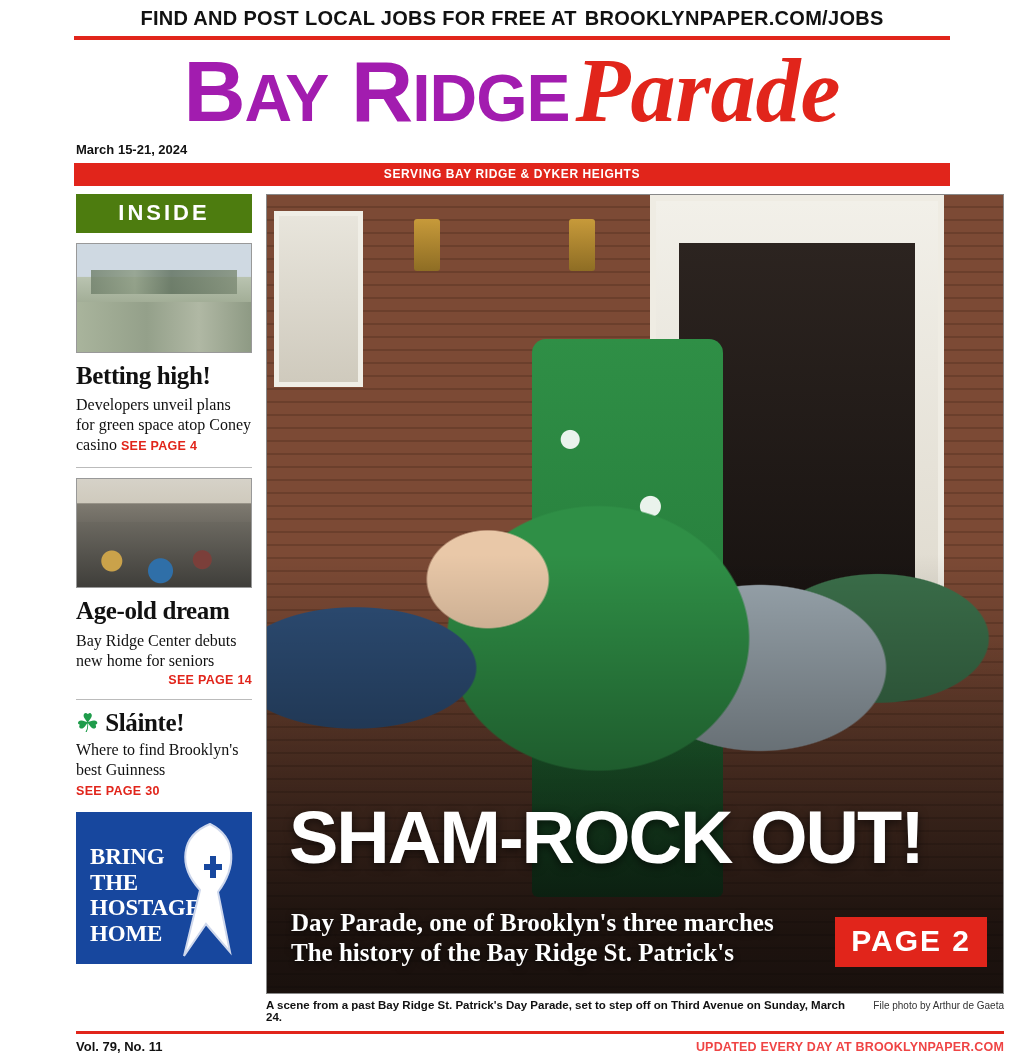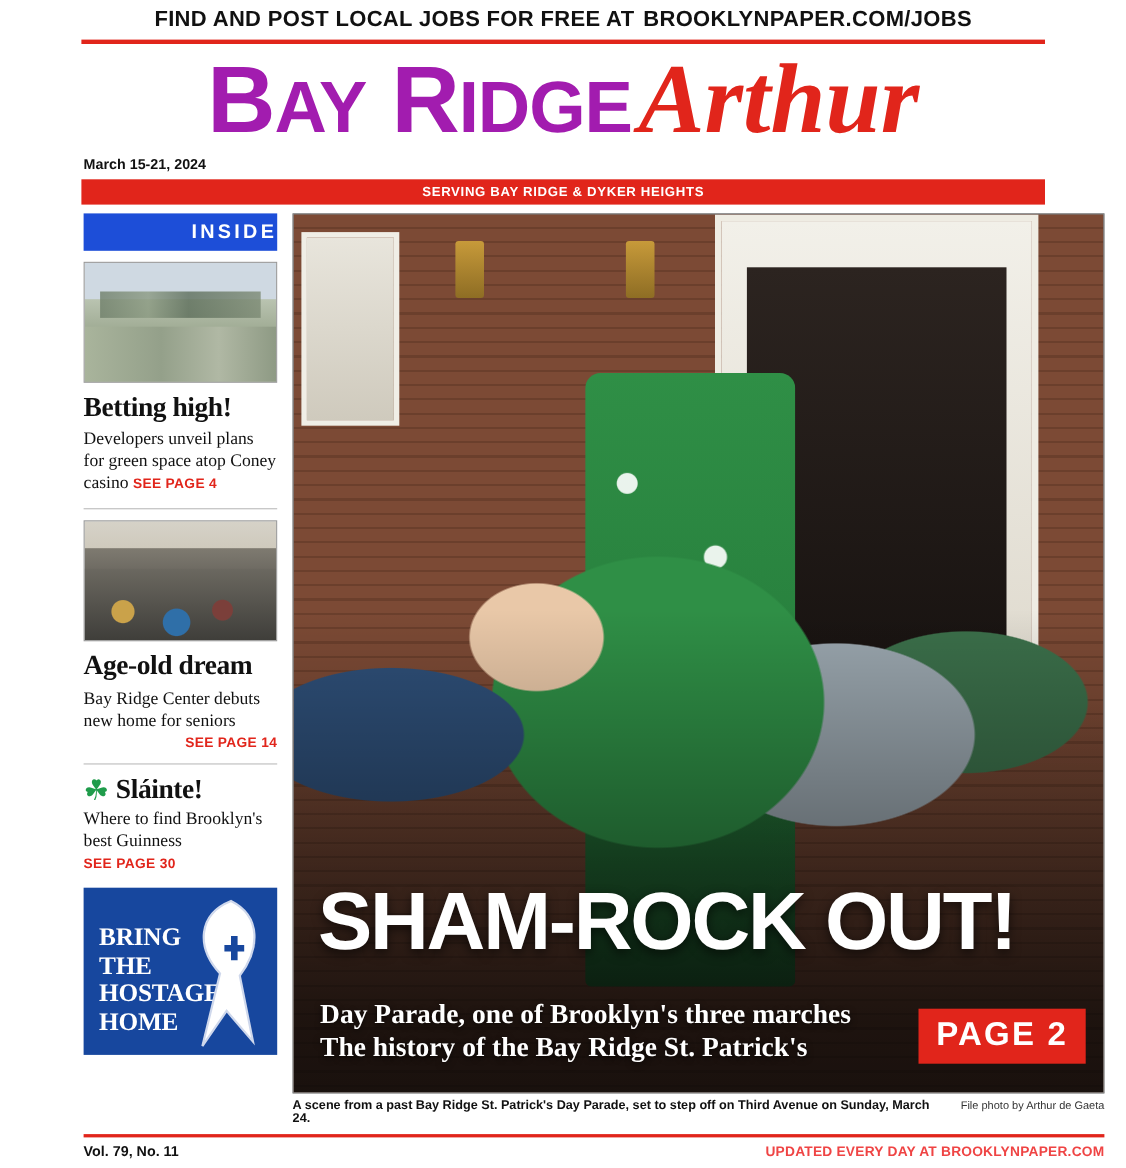--- a/index.html
+++ b/index.html
@@ -89,26 +89,26 @@
     margin: 8px 20px 0 76px;
     gap: 14px;
   }
 
   
   .rail {
     width: 176px;
     flex: 0 0 176px;
   }
   .inside-tag {
-    background: #1d4ed8;
-    color: #fff;
-    font-size: 18px;
+    background: #4d7c0f;
+    color: #fff;
+    font-size: 22px;
     font-weight: 800;
     letter-spacing: 3px;
-    text-align: right;
+    text-align: center;
     padding: 6px 0 7px 0;
     margin-bottom: 10px;
   }
   .rail-photo {
     width: 100%;
     height: 110px;
     border: 1px solid #999;
     position: relative;
     overflow: hidden;
   }
@@ -348,21 +348,21 @@
 
 <div class="page">
 
   <div class="top-banner">
     <span class="plain">FIND AND POST LOCAL JOBS FOR FREE AT</span>
     <span class="bold">BROOKLYNPAPER.COM/JOBS</span>
   </div>
   <div class="rule-red"></div>
 
   <div class="masthead">
-    <span class="bay"><span>B</span><span class="small">AY</span>&nbsp;<span>R</span><span class="small">IDGE</span></span><span class="courier">Arthur</span>
+    <span class="bay"><span>B</span><span class="small">AY</span>&nbsp;<span>R</span><span class="small">IDGE</span></span><span class="courier">Parade</span>
   </div>
 
   <div class="dateline">March 15-21, 2024</div>
 
   <div class="serving-bar">SERVING BAY RIDGE &amp; DYKER HEIGHTS</div>
 
   <div class="body-wrap">
 
     <div class="rail">
 

